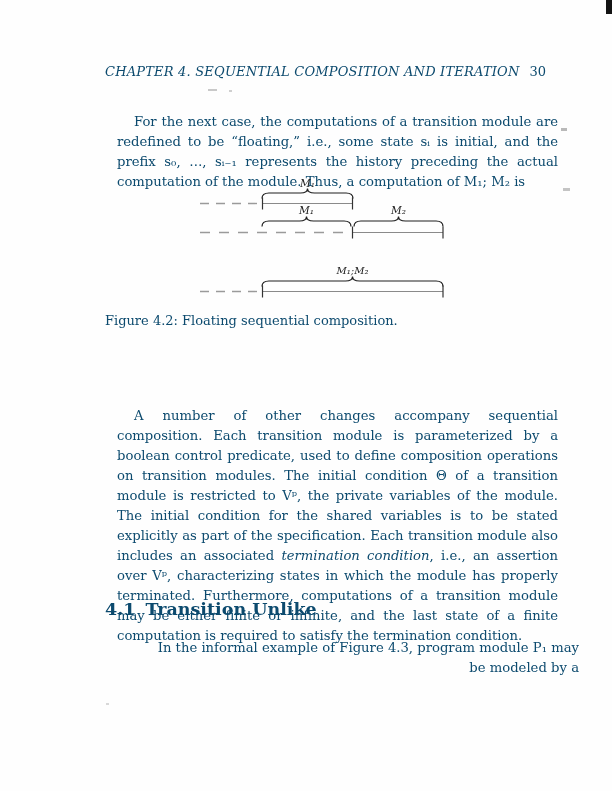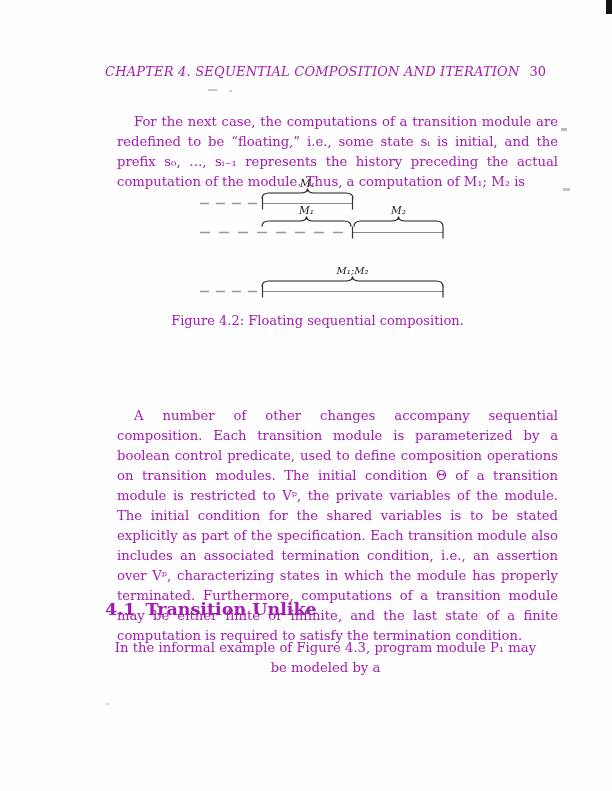--- a/index.html
+++ b/index.html
@@ -2,49 +2,49 @@
 <html><head>
 <meta charset="utf-8">
 <style>
   html, body { margin: 0; padding: 0; background: #ffffff; }
   .page {
     position: relative;
     width: 612px;
     height: 791px;
     background: #fefefe;
     font-family: "DejaVu Serif", serif;
-    color: #a21caf;
+    color: #0c4a6e;
     overflow: hidden;
   }
   .running-header {
     position: absolute;
     top: 64px; left: 105px; width: 441px;
     display: flex; justify-content: space-between; align-items: baseline;
     font-size: 13px;
   }
   .chapter-title { font-style: italic; letter-spacing: 0.2px; }
   .page-number { font-style: normal; }
   .para {
     position: absolute;
     left: 105px; width: 441px;
     font-size: 13.2px; line-height: 20px;
     text-align: justify;
   }
   .para.indent { text-indent: 17px; margin-left: 12px; }
-  .para.single { text-align: center; }
+  .para.single { text-align: right; margin-left: 33px; }
   .p1 { top: 112px; }
   .p2 { top: 342px; }
   .p3 { top: 406px; }
   .p4 { top: 638px; }
-  .italic { }
+  .italic { font-style: italic; }
   .figure-wrap { position: absolute; top: 176px; left: 0; width: 612px; height: 140px; }
   .figure-caption {
     position: absolute;
-    top: 313px; left: 97px; width: 441px;
-    text-align: center; font-size: 13px;
+    top: 313px; left: 105px; width: 441px;
+    text-align: left; font-size: 13px;
   }
   .section-heading {
     position: absolute;
     top: 599px; left: 105px; width: 441px;
     font-weight: bold; font-size: 17.5px;
     display: flex;
   }
   .section-number { margin-right: 10px; }
   svg text {
     font-family: "DejaVu Serif", serif;

